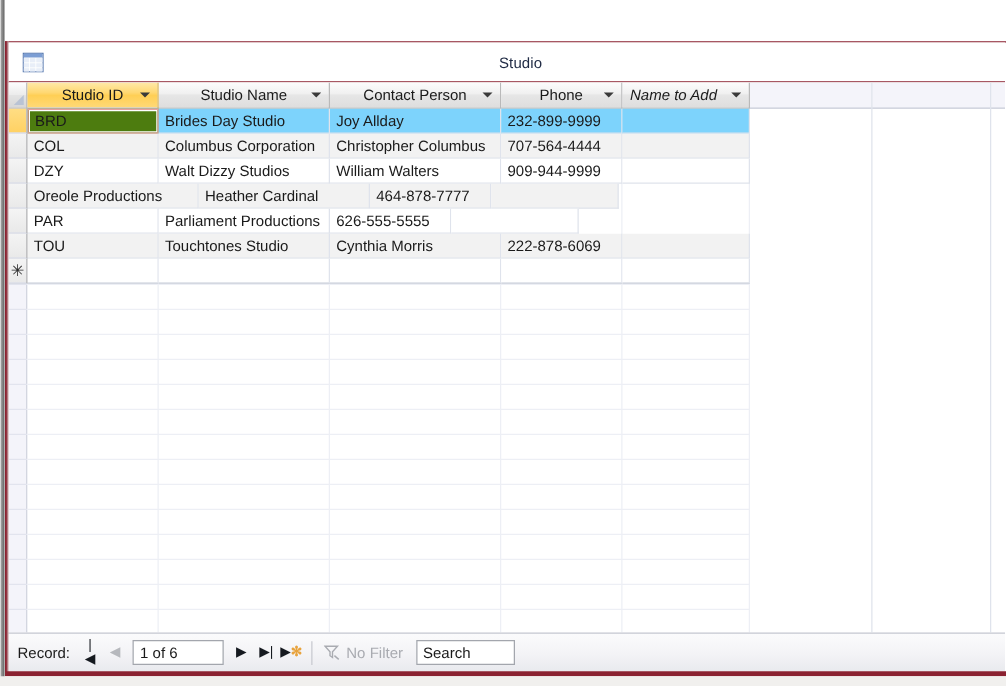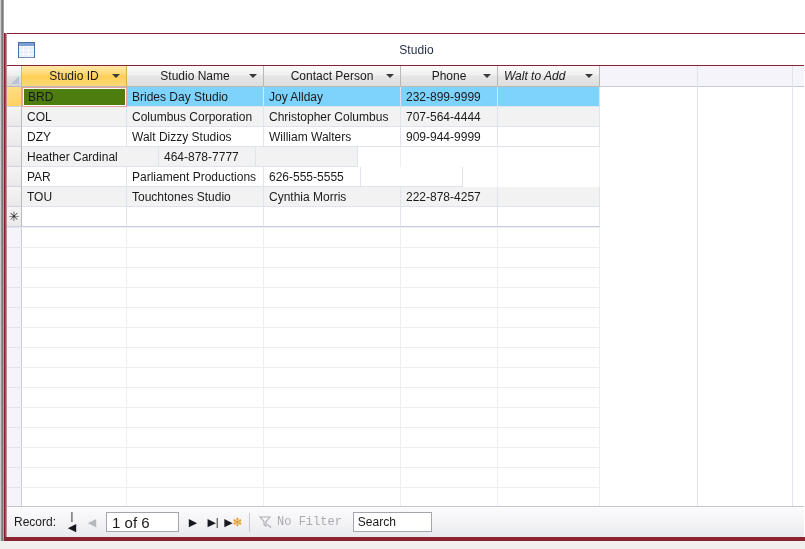--- a/index.html
+++ b/index.html
@@ -274,33 +274,32 @@
     cursor: default;
   }
   .nav-btn.disabled { color: #b6b8bd; }
   .nav-box {
     width: 73px; height: 20px;
     background: #ffffff;
     border: 1px solid #a3a6ad;
     box-sizing: border-box;
     display: flex; align-items: center;
     padding-left: 5px;
-    font-size: 15px;
+    font-size: 12px;
     margin: 0 4px;
   }
   .nav-sep {
     width: 1px; height: 19px;
     background: #c7c9d0;
     margin: 0 7px 0 6px;
   }
   .nav-filter {
     display: flex; align-items: center;
     color: #a9abb1;
     padding-right: 8px;
-    font-family: Liberation Mono, monospace;
   }
   .nav-filter .ficon { margin: 0 5px 0 2px; display: inline-flex; }
   .nav-search {
     width: 79px; height: 20px;
     background: #ffffff;
     border: 1px solid #a3a6ad;
     box-sizing: border-box;
     display: flex; align-items: center;
     padding-left: 4px;
     font-size: 12px;
@@ -399,21 +398,21 @@
         </div>
         <div class="hdr-cell" style="width: 137px;">
           <span>Contact Person</span>
           <span class="hdr-caret"></span>
         </div>
         <div class="hdr-cell" style="width: 97px;">
           <span>Phone</span>
           <span class="hdr-caret"></span>
         </div>
         <div class="hdr-cell addnew" style="width: 102px;">
-          <span>Walt to Add</span>
+          <span>Name to Add</span>
           <span class="hdr-caret"></span>
         </div>
       </div>
 
     <div class="rows" id="rows">
         <div class="drow selected">
           <div class="sel-cell current"></div>
           <div class="cell focus" style="width: 105px;">BRD</div>
           <div class="cell" style="width: 137px;">Brides Day Studio</div>
           <div class="cell" style="width: 137px;">Joy Allday</div>
@@ -431,37 +430,38 @@
         <div class="drow white">
           <div class="sel-cell"></div>
           <div class="cell" style="width: 105px;">DZY</div>
           <div class="cell" style="width: 137px;">Walt Dizzy Studios</div>
           <div class="cell" style="width: 137px;">William Walters</div>
           <div class="cell" style="width: 97px;">909-944-9999</div>
           <div class="cell" style="width: 102px;"></div>
         </div>
         <div class="drow alt">
           <div class="sel-cell"></div>
+          <div class="cell" style="width: 137px;">Oreole Productions</div>
           <div class="cell" style="width: 137px;">Heather Cardinal</div>
           <div class="cell" style="width: 97px;">464-878-7777</div>
           <div class="cell" style="width: 102px;"></div>
         </div>
         <div class="drow white">
           <div class="sel-cell"></div>
           <div class="cell" style="width: 105px;">PAR</div>
           <div class="cell" style="width: 137px;">Parliament Productions</div>
           <div class="cell" style="width: 97px;">626-555-5555</div>
           <div class="cell" style="width: 102px;"></div>
         </div>
         <div class="drow alt">
           <div class="sel-cell"></div>
           <div class="cell" style="width: 105px;">TOU</div>
           <div class="cell" style="width: 137px;">Touchtones Studio</div>
           <div class="cell" style="width: 137px;">Cynthia Morris</div>
-          <div class="cell" style="width: 97px;">222-878-4257</div>
+          <div class="cell" style="width: 97px;">222-878-6069</div>
           <div class="cell" style="width: 102px;"></div>
         </div>
         <div class="drow newrow">
           <div class="sel-cell newrec">✳</div>
           <div class="cell" style="width: 105px;"></div>
           <div class="cell" style="width: 137px;"></div>
           <div class="cell" style="width: 137px;"></div>
           <div class="cell" style="width: 97px;"></div>
           <div class="cell" style="width: 102px;"></div>
         </div>

